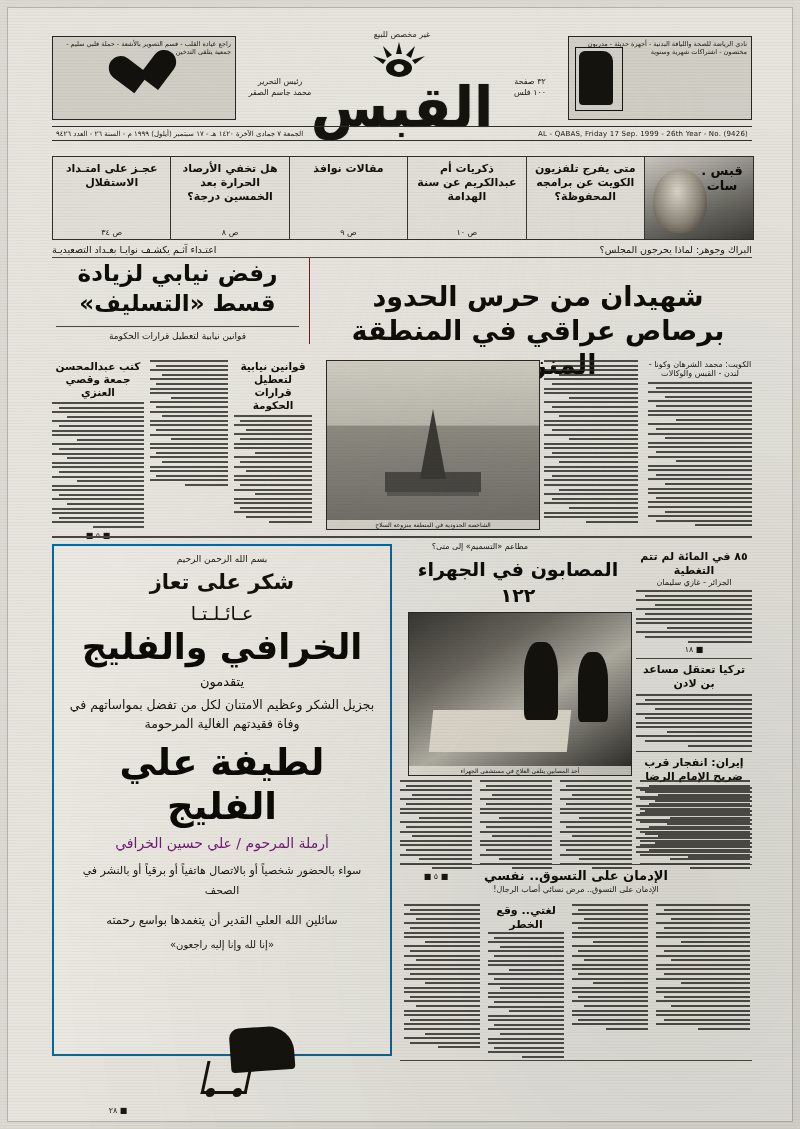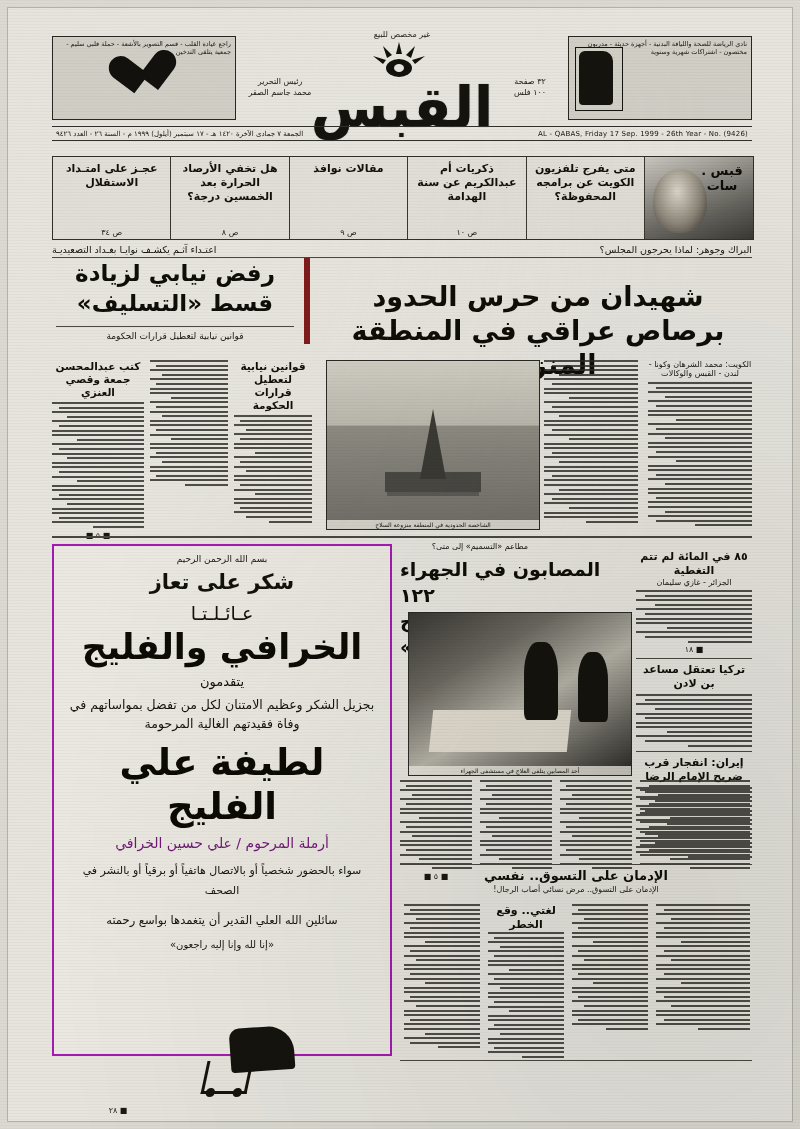--- a/index.html
+++ b/index.html
@@ -227,21 +227,21 @@
     font-weight: bold;
     line-height: 34px;
     color: #100f0a;
     letter-spacing: -.5px;
   }
   .headline-left {
     position: absolute;
     left: 44px; top: 250px;
     width: 258px;
     text-align: center;
-    border-right: 6px solid #7f1d1d;
+    border-right: 1px solid #7f1d1d;
     padding-right: 6px;
     box-sizing: border-box;
   }
   .hl2 {
     font-size: 23px;
     font-weight: bold;
     line-height: 30px;
     color: #100f0a;
   }
   .sub-left {
@@ -328,21 +328,21 @@
     position: absolute;
     background: #17150f;
     border-radius: 40% 40% 10% 10%;
   }
 
   
   .ad {
     position: absolute;
     left: 44px; top: 536px;
     width: 340px; height: 512px;
-    border: 2px solid #a21caf;
+    border: 2px solid #0369a1;
     background: #e8e6de;
     text-align: center;
     box-sizing: border-box;
     padding: 8px 10px;
     overflow: hidden;
   }
   .basmala { font-size: 9px; color: #23211a; }
   .ad-l1 { font-size: 21px; font-weight: bold; color: #15130d; margin-top: 6px; }
   .ad-l2 { font-size: 19px; color: #15130d; margin-top: 8px; letter-spacing: 4px;}
   .ad-l3 { font-size: 35px; font-weight: bold; color: #0e0d08; margin-top: 2px; line-height: 42px; }
@@ -672,21 +672,21 @@
         <div class="tline s2"></div>
         <div class="tline short"></div>
     </div>
 
     <div class="hrule thick" style="left:44px;top:528px;width:700px;"></div>
 
     <div style="position:absolute;left:392px;top:534px;width:160px;text-align:center;">
       <div class="tiny">مطاعم «التسميم» إلى متى؟</div>
     </div>
 
-    <div style="position:absolute;left:392px;top:548px;width:236px;text-align:left;">
+    <div style="position:absolute;left:392px;top:548px;width:236px;text-align:center;">
       <div style="font-size:19px;font-weight:bold;line-height:26px;color:#110f0a;">المصابون في الجهراء ١٢٢</div>
       <div style="font-size:19px;font-weight:bold;line-height:26px;color:#110f0a;">والصحة ترجح «السالمونيلا»</div>
     </div>
 
     <div class="photo ward" style="left:400px;top:604px;width:222px;height:162px;">
       <div class="bed"></div>
       <div class="figure" style="left:52%;top:18%;width:34px;height:78px;"></div>
       <div class="figure" style="left:76%;top:24%;width:30px;height:70px;"></div>
       <div class="cap">أحد المصابين يتلقى العلاج في مستشفى الجهراء</div>
     </div>

